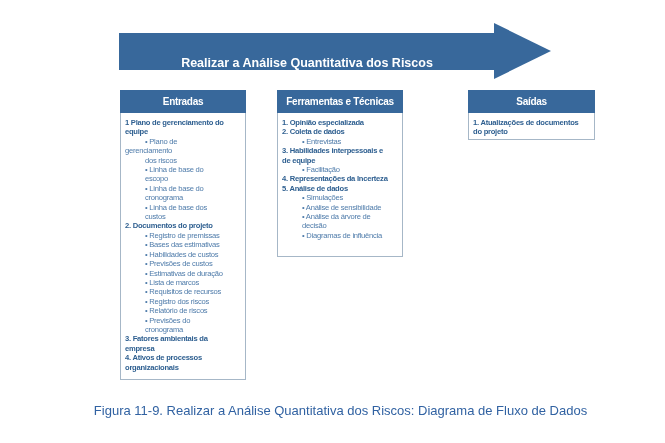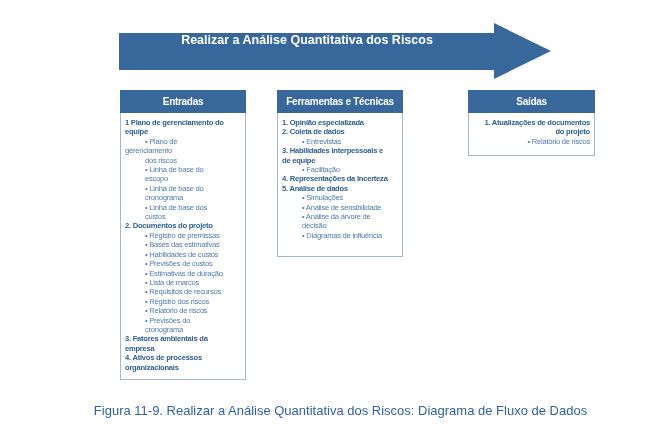--- a/index.html
+++ b/index.html
@@ -10,21 +10,21 @@
     background: #ffffff;
     font-family: "Liberation Sans", sans-serif;
     overflow: hidden;
   }
   
   .banner-body {
     position: absolute;
     left: 119px; top: 33px;
     width: 376px; height: 37px;
     background: var(--primary, #38689B);
-    display: flex; align-items: flex-start; justify-content: center;
+    display: flex; align-items: flex-end; justify-content: center;
   }
   .banner-label {
     color: #ffffff;
     font-size: 12.5px;
     font-weight: bold;
     white-space: nowrap;
   }
   .banner-head {
     position: absolute;
     left: 494px; top: 23px;
@@ -43,29 +43,29 @@
     font-size: 10px;
     letter-spacing: -0.3px;
     display: flex; align-items: center; justify-content: center;
     white-space: nowrap;
   }
   .box .body {
     background: #ffffff;
     border: 1px solid var(--border, #A6B7C7);
     border-top: none;
     box-sizing: border-box;
-    padding: 5px 4px 0 4px;
+    padding: 5px 18px 0 4px;
     overflow: hidden;
   }
   .box1 { left: 120px; width: 126px; border-radius: 18px; }
   .box1 .body { height: 267px; }
   .box2 { left: 277px; width: 126px; }
   .box2 .body { height: 144px; }
   .box3 { left: 432px; width: 127px; margin-left: 36px; }
-  .box3 .body { height: 43px; text-align: right; }
+  .box3 .body { height: 27px; }
 
   .ln {
     font-size: 7.6px;
     letter-spacing: -0.25px;
     line-height: 9.4px;
     white-space: nowrap;
   }
   .ln.h { font-weight: bold; color: var(--text_bold, #2E5F90); }
   .ln.b { padding-left: 20px; color: var(--text_reg, #4E7BAA); }
   .ln.l { color: var(--text_reg, #4E7BAA); }

